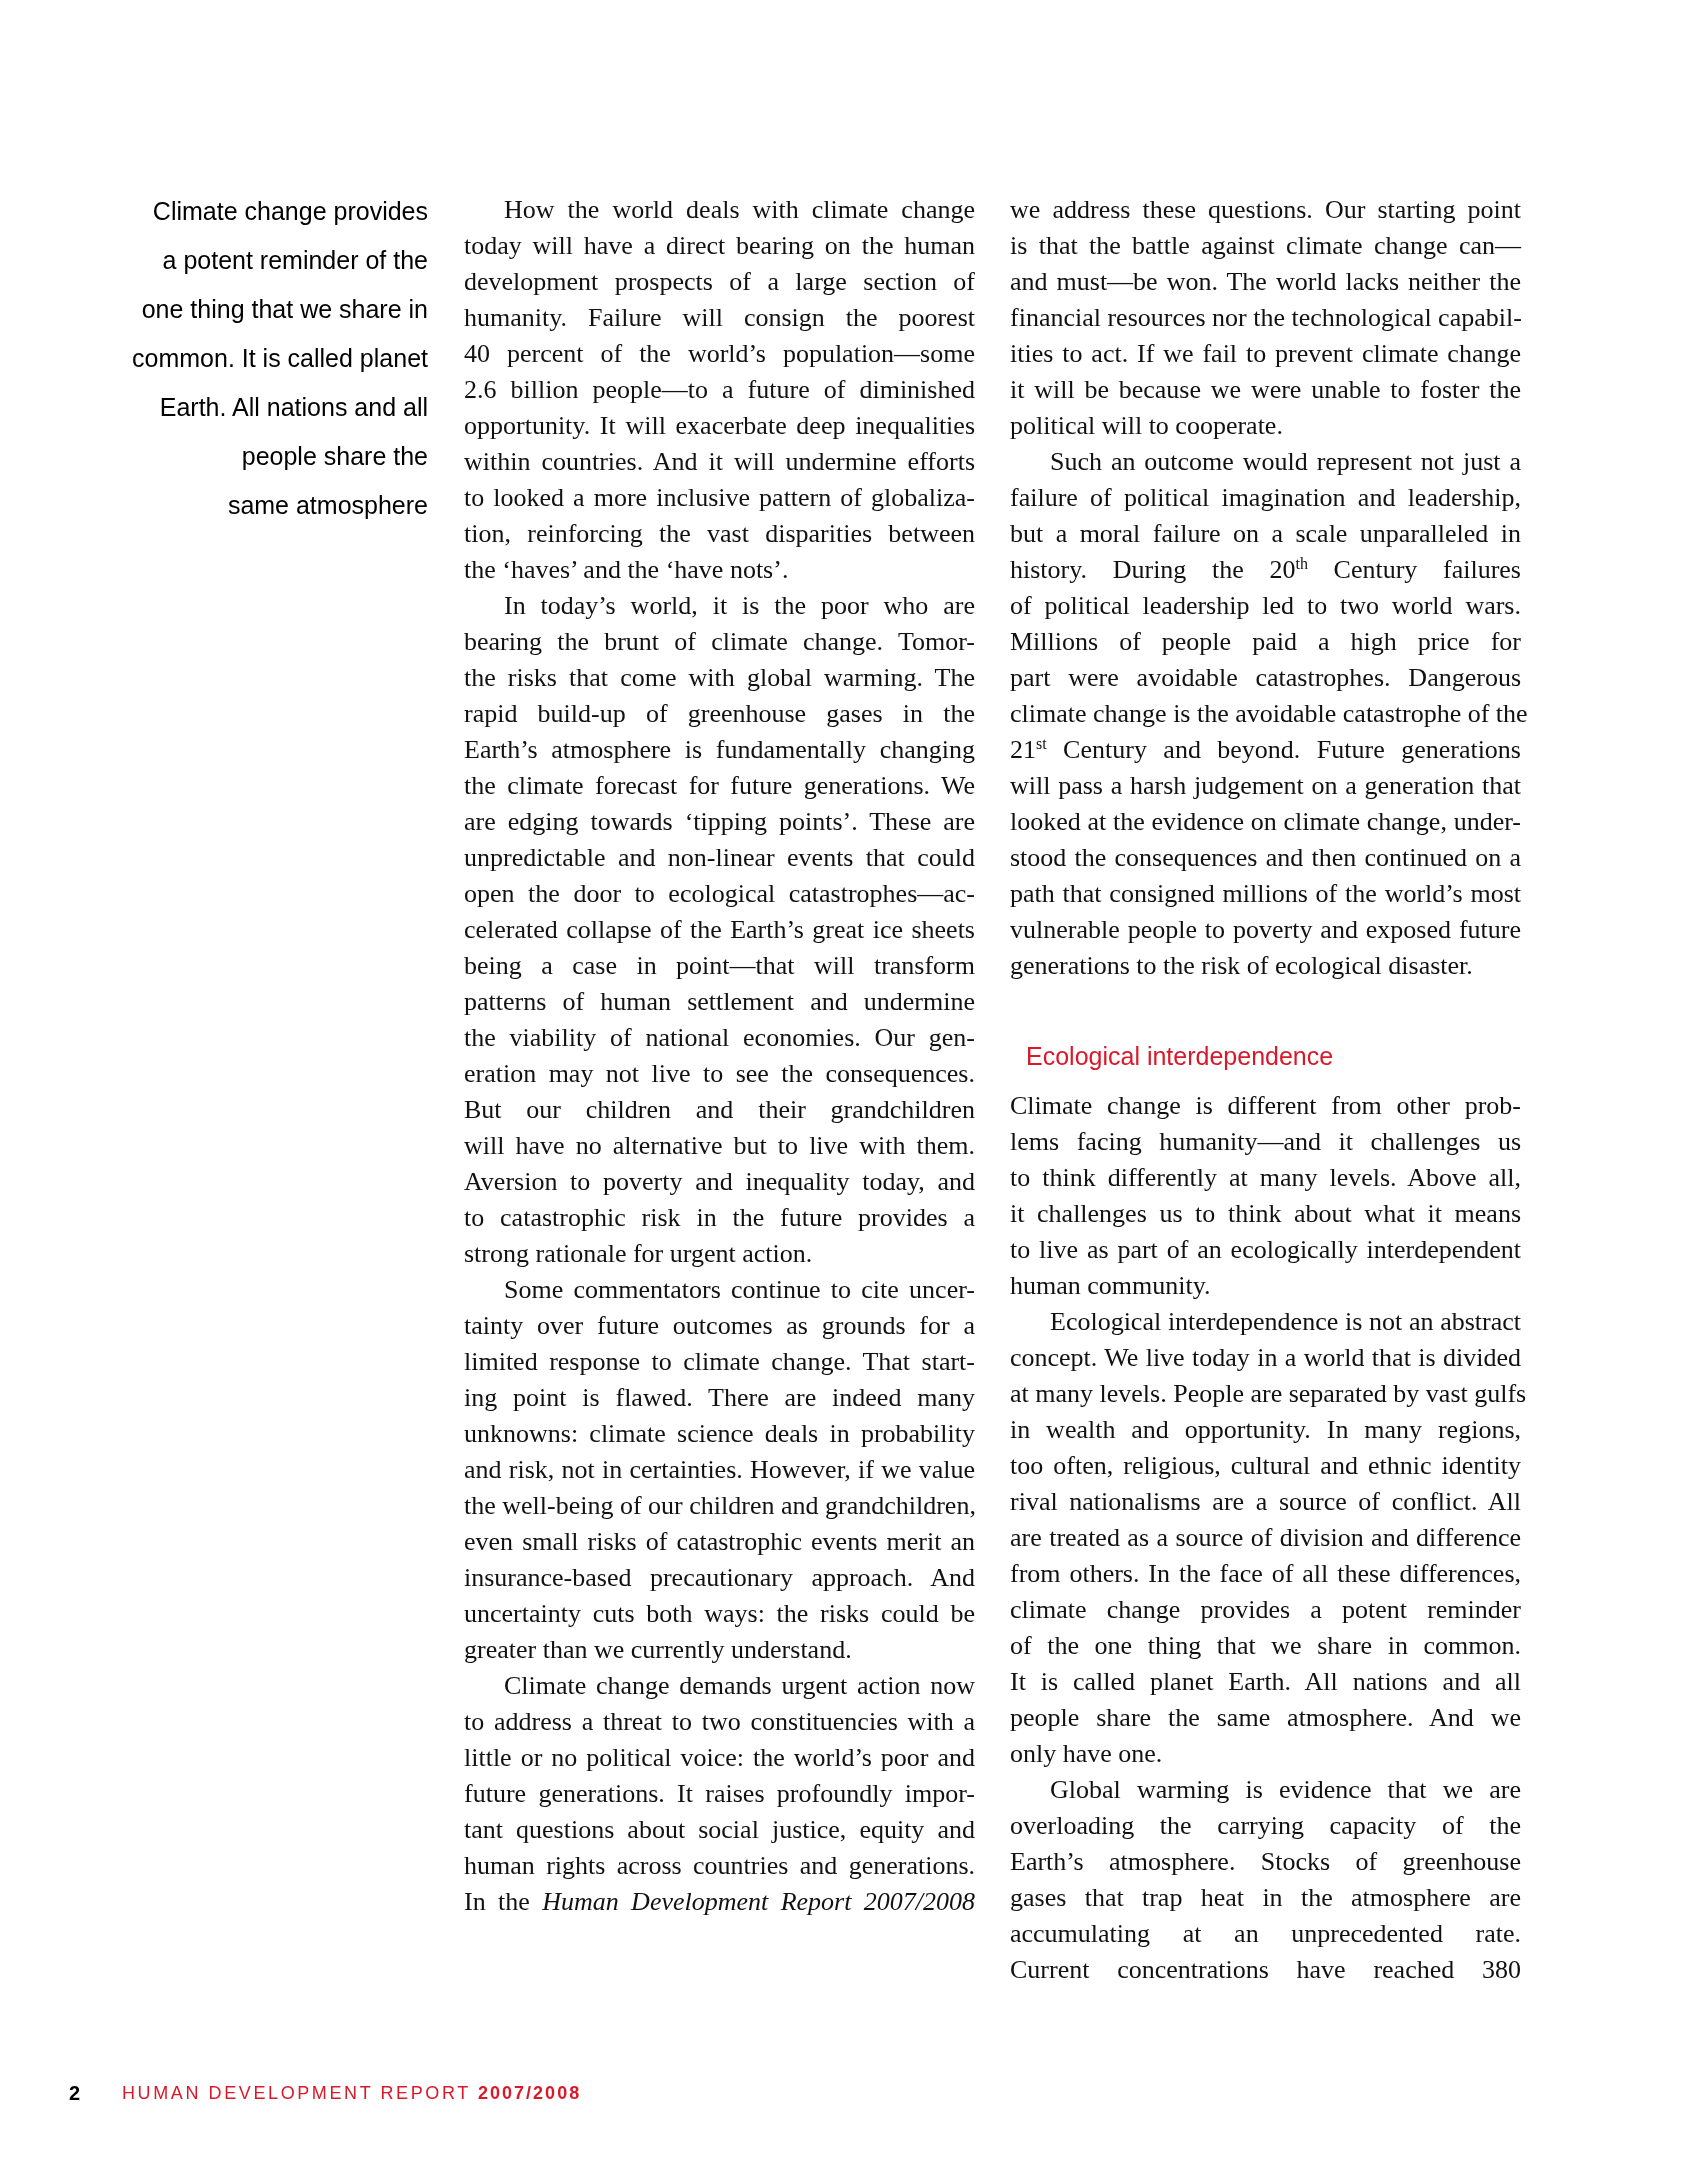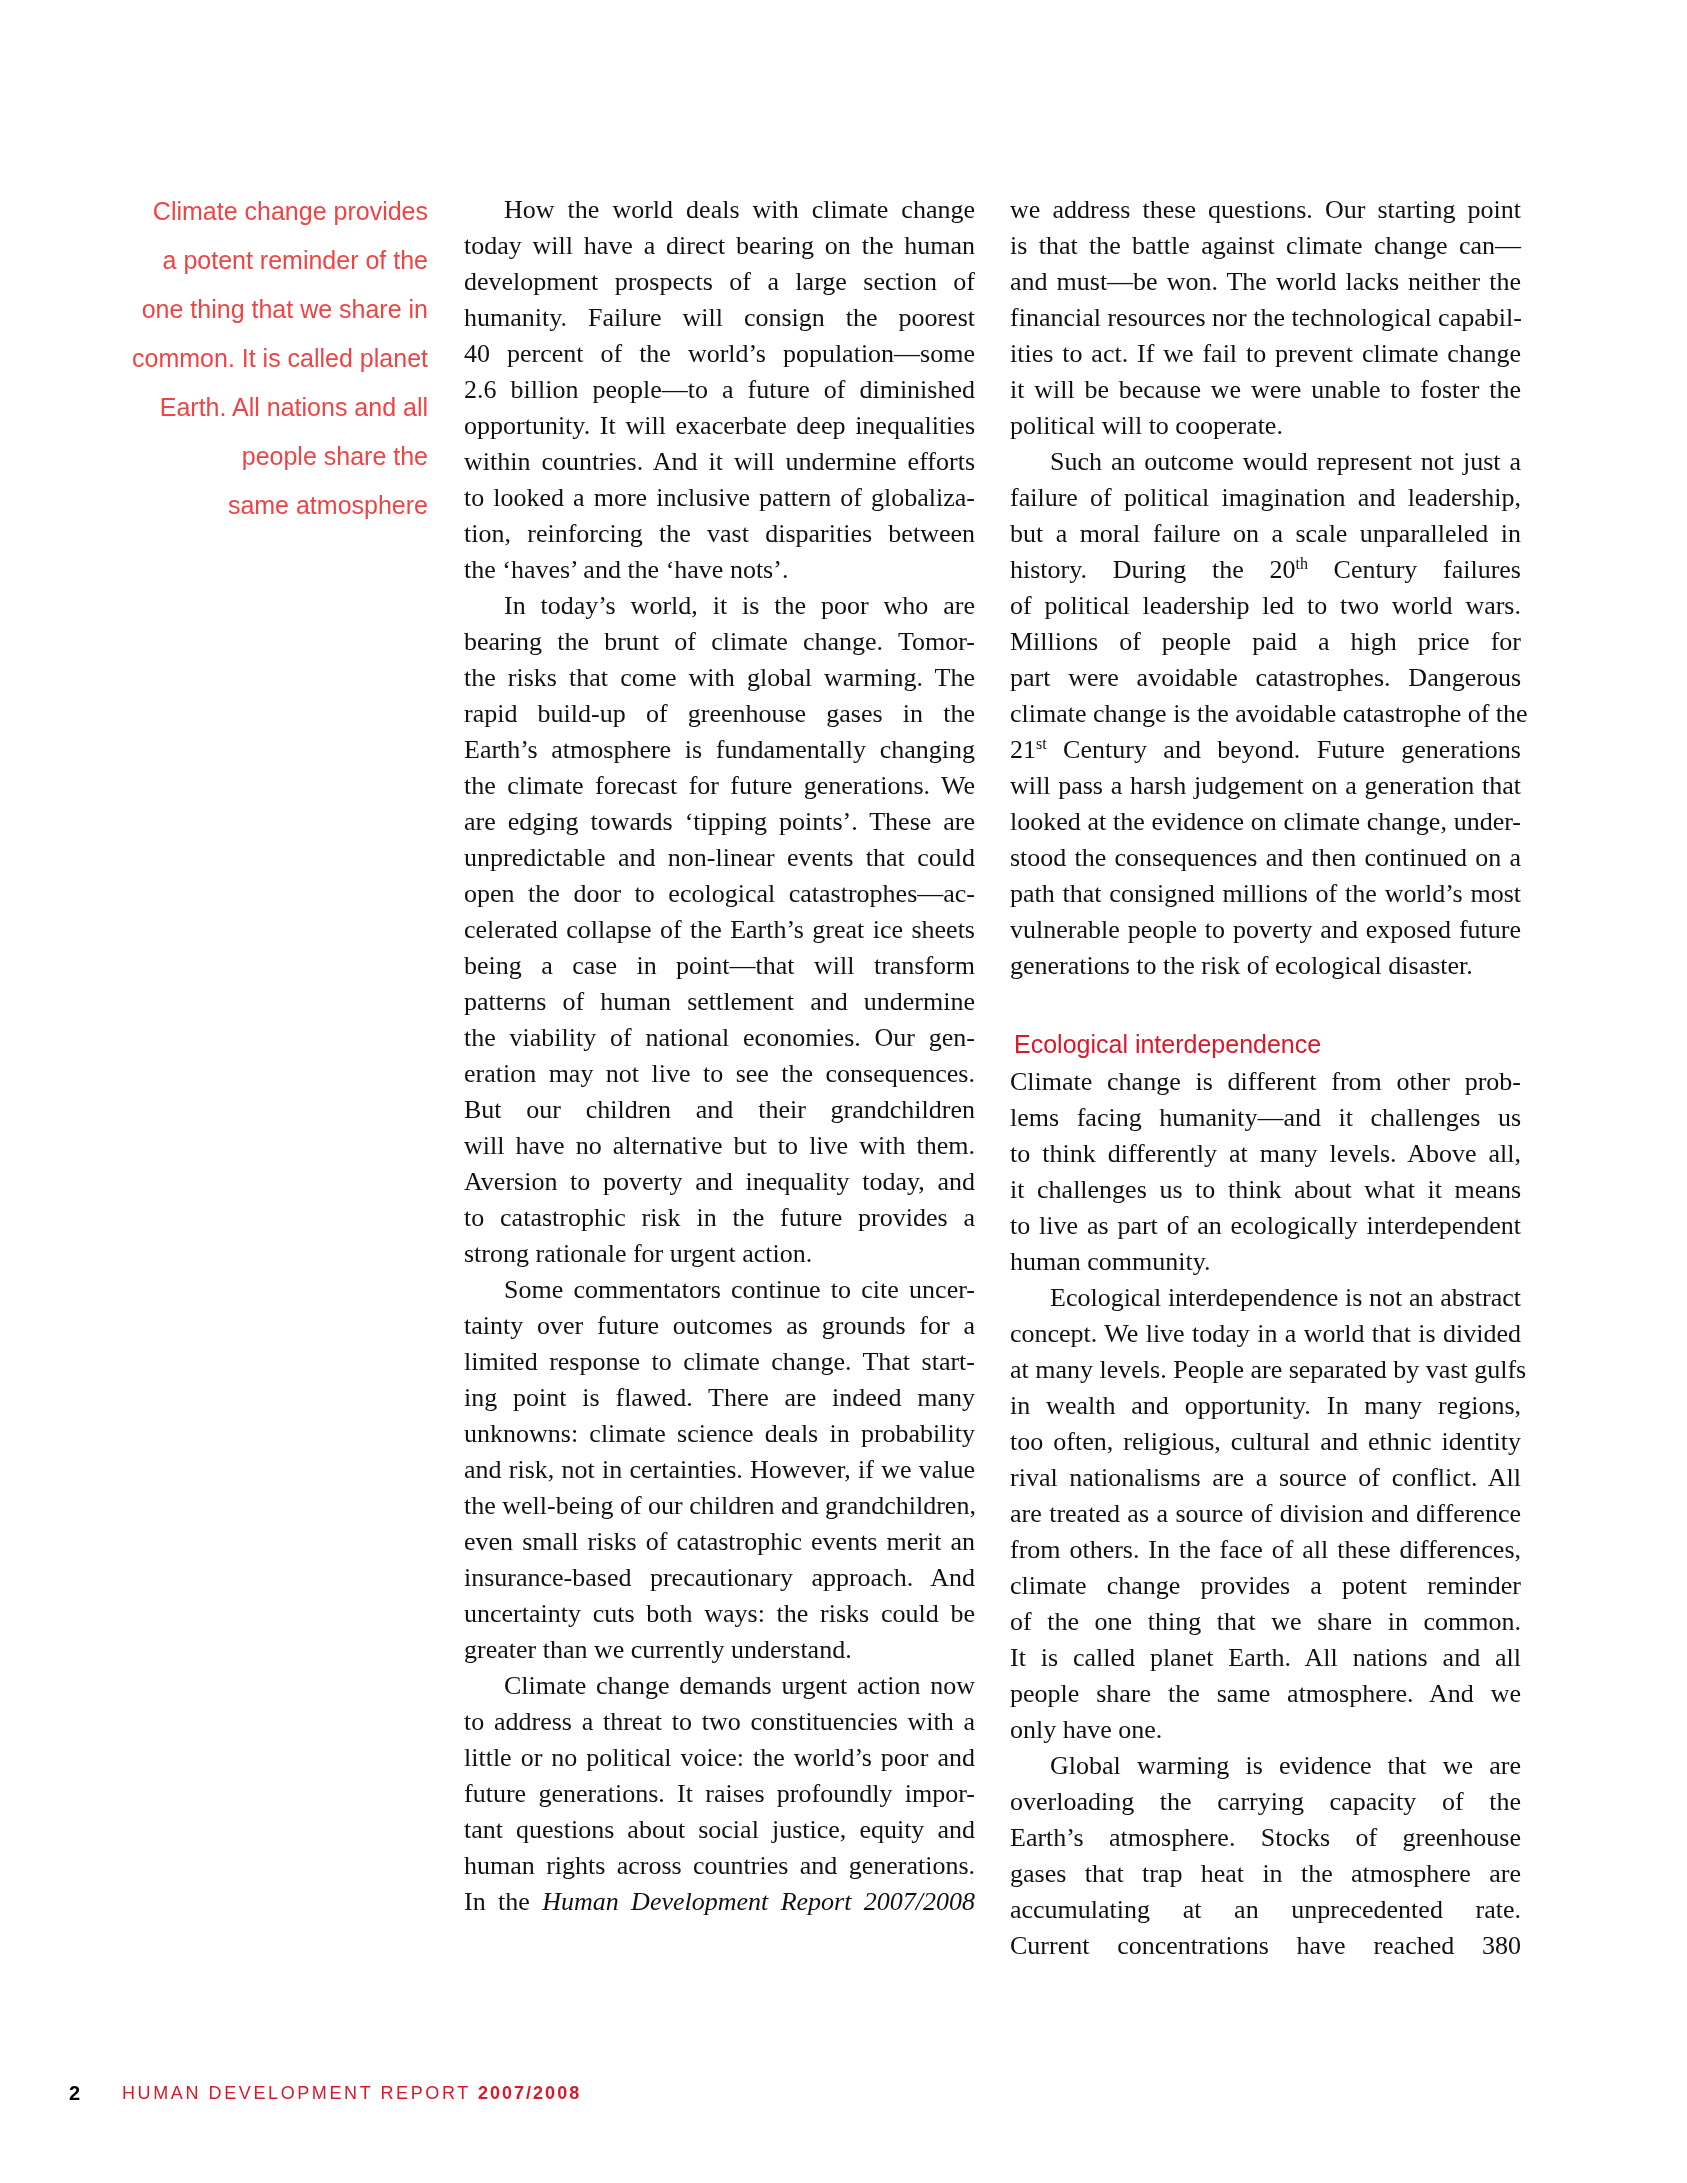--- a/index.html
+++ b/index.html
@@ -23,21 +23,21 @@
   
   .pull-quote {
     position: absolute;
     left: 99px;
     top: 187px;
     width: 329px;
     text-align: right;
     font-family: "Liberation Sans", sans-serif;
     font-size: 25px;
     line-height: 49px;
-    color: #ef4444;
+    color: #000000;
     margin: 0;
   }
   .pull-quote .pq-line {
     display: block;
     white-space: nowrap;
   }
   
   .column {
     position: absolute;
     top: 192px;
@@ -76,21 +76,21 @@
     font-style: italic;
   }
   .section-heading {
     display: block;
     height: 36px;
     font-family: "Liberation Sans", sans-serif;
     font-size: 25px;
     line-height: 40px;
     color: #d9182a;
     white-space: nowrap;
-    margin: 4px;
+    margin: 16px;
     font-weight: normal;
   }
 
   
   .footer {
     position: absolute;
     left: 69px;
     top: 2077px;
     height: 33px;
     font-family: "Liberation Sans", sans-serif;

